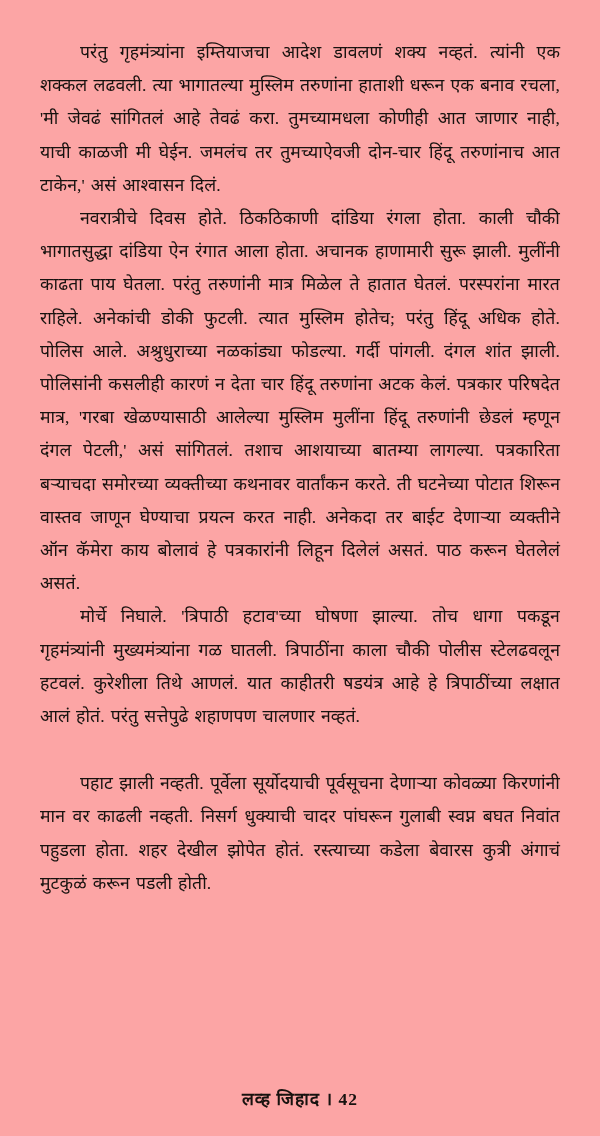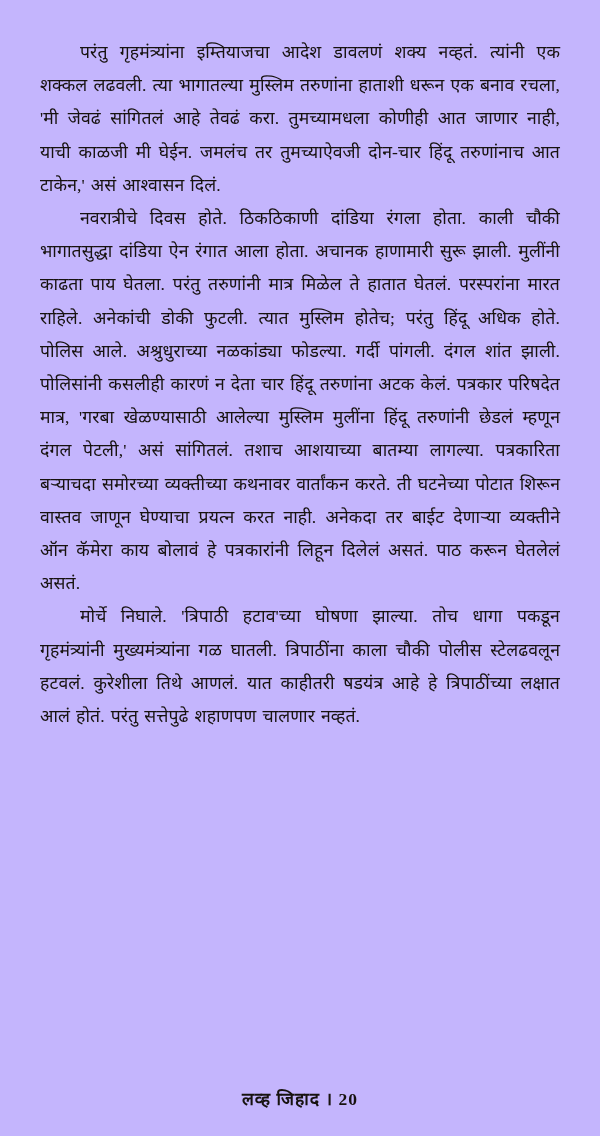--- a/index.html
+++ b/index.html
@@ -13,21 +13,21 @@
     overflow: hidden;
     font-family: "Liberation Serif", "DejaVu Serif", serif;
     color: #15110f;
   }
   .page {
     position: relative;
     width: 600px;
     height: 1136px;
     box-sizing: border-box;
     padding: 36px 40px 10px 40px;
-    background: #c4b5fd;
+    background: #fca5a5;
   }
   .body-text {
     font-size: 17.6px;
     line-height: 33.2px;
     text-align: justify;
     text-justify: inter-word;
     letter-spacing: 0.1px;
     word-spacing: 1.5px;
     color: #17120f;
   }
@@ -56,19 +56,20 @@
 </head>
 <body>
 
 <div class="page">
 
   <div class="body-text">
     <p class="para">परंतु गृहमंत्र्यांना इम्तियाजचा आदेश डावलणं शक्य नव्हतं. त्यांनी एक शक्कल लढवली. त्या भागातल्या मुस्लिम तरुणांना हाताशी धरून एक बनाव रचला, 'मी जेवढं सांगितलं आहे तेवढं करा. तुमच्यामधला कोणीही आत जाणार नाही, याची काळजी मी घेईन. जमलंच तर तुमच्याऐवजी दोन-चार हिंदू तरुणांनाच आत टाकेन,' असं आश्वासन दिलं.</p>
     <p class="para">नवरात्रीचे दिवस होते. ठिकठिकाणी दांडिया रंगला होता. काली चौकी भागातसुद्धा दांडिया ऐन रंगात आला होता. अचानक हाणामारी सुरू झाली. मुलींनी काढता पाय घेतला. परंतु तरुणांनी मात्र मिळेल ते हातात घेतलं. परस्परांना मारत राहिले. अनेकांची डोकी फुटली. त्यात मुस्लिम होतेच; परंतु हिंदू अधिक होते. पोलिस आले. अश्रुधुराच्या नळकांड्या फोडल्या. गर्दी पांगली. दंगल शांत झाली. पोलिसांनी कसलीही कारणं न देता चार हिंदू तरुणांना अटक केलं. पत्रकार परिषदेत मात्र, 'गरबा खेळण्यासाठी आलेल्या मुस्लिम मुलींना हिंदू तरुणांनी छेडलं म्हणून दंगल पेटली,' असं सांगितलं. तशाच आशयाच्या बातम्या लागल्या. पत्रकारिता बऱ्याचदा समोरच्या व्यक्तीच्या कथनावर वार्तांकन करते. ती घटनेच्या पोटात शिरून वास्तव जाणून घेण्याचा प्रयत्न करत नाही. अनेकदा तर बाईट देणाऱ्या व्यक्तीने ऑन कॅमेरा काय बोलावं हे पत्रकारांनी लिहून दिलेलं असतं. पाठ करून घेतलेलं असतं.</p>
     <p class="para">मोर्चे निघाले. 'त्रिपाठी हटाव'च्या घोषणा झाल्या. तोच धागा पकडून गृहमंत्र्यांनी मुख्यमंत्र्यांना गळ घातली. त्रिपाठींना काला चौकी पोलीस स्टेलढवलून हटवलं. कुरेशीला तिथे आणलं. यात काहीतरी षडयंत्र आहे हे त्रिपाठींच्या लक्षात आलं होतं. परंतु सत्तेपुढे शहाणपण चालणार नव्हतं.</p>
     <div class="gap-large"></div>
+    <p class="para">पहाट झाली नव्हती. पूर्वेला सूर्योदयाची पूर्वसूचना देणाऱ्या कोवळ्या किरणांनी मान वर काढली नव्हती. निसर्ग धुक्याची चादर पांघरून गुलाबी स्वप्न बघत निवांत पहुडला होता. शहर देखील झोपेत होतं. रस्त्याच्या कडेला बेवारस कुत्री अंगाचं मुटकुळं करून पडली होती.</p>
   </div>
 
   <div class="footer">
-    <span class="footer-inner">लव्ह जिहाद । 20</span>
+    <span class="footer-inner">लव्ह जिहाद । 42</span>
   </div>
 
 </div>
 
 </body></html>

